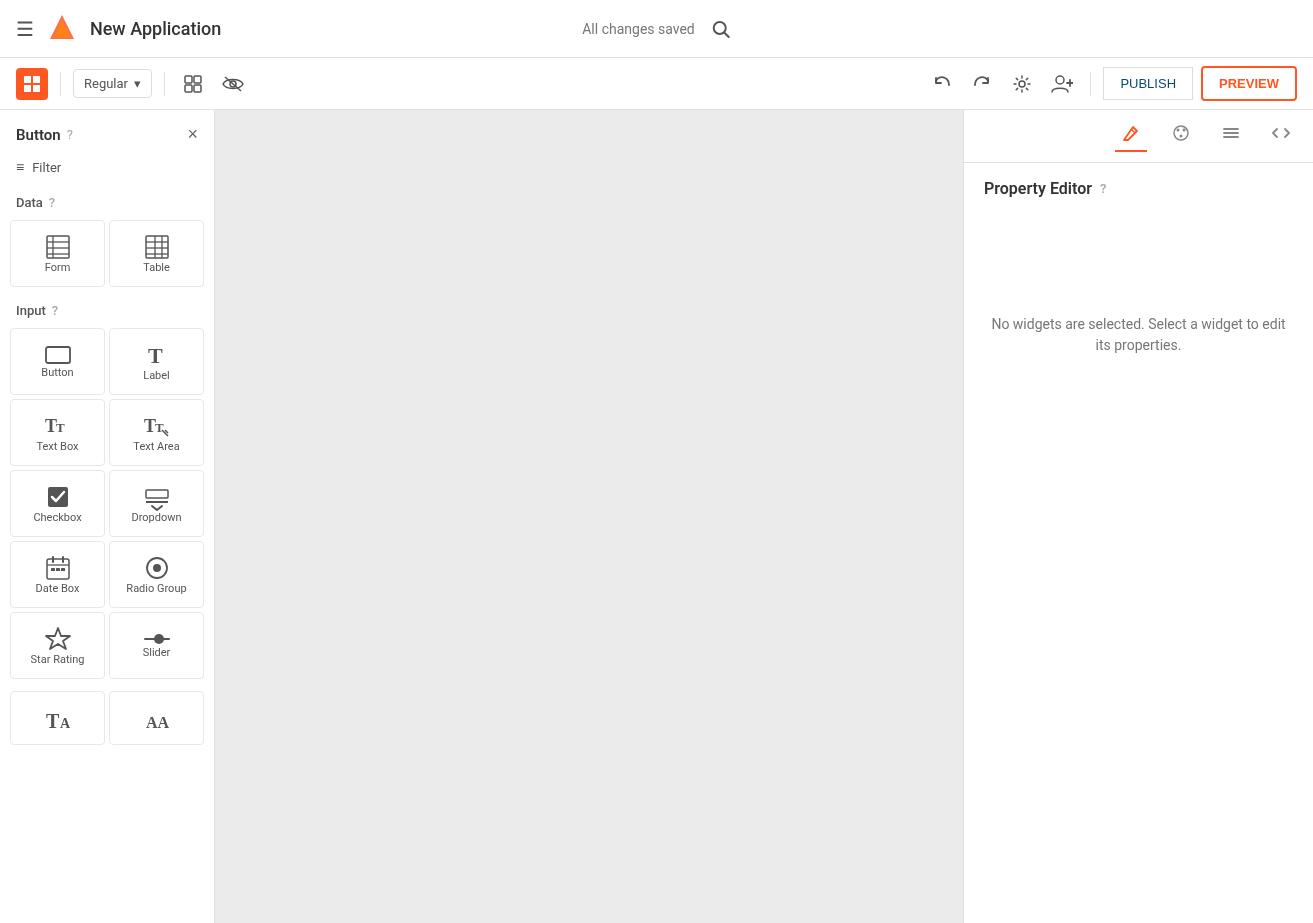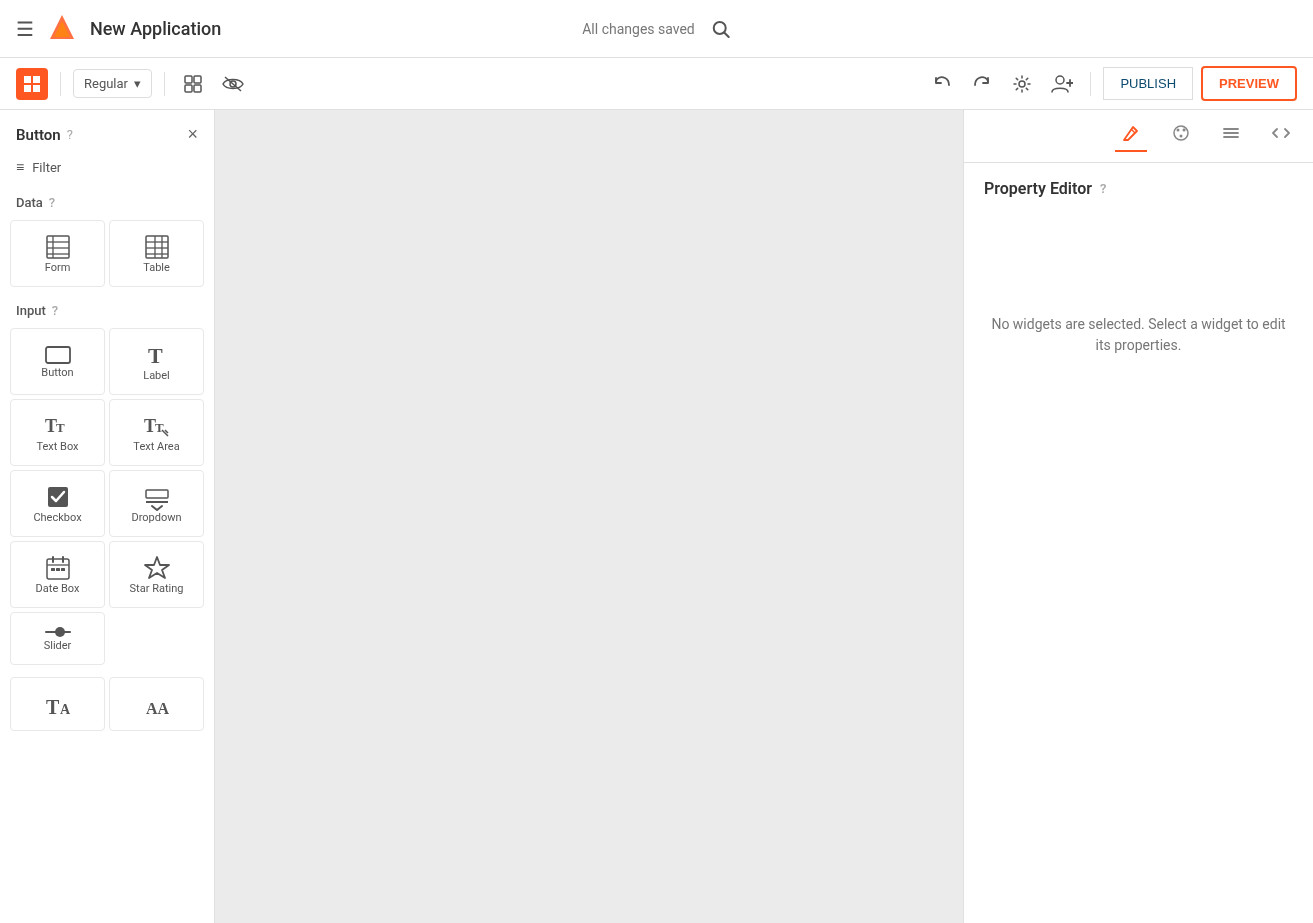--- a/index.html
+++ b/index.html
@@ -479,20 +479,29 @@
             <line x1="9" y1="3" x2="9" y2="8" stroke="#555" stroke-width="2" stroke-linecap="round"></line>
             <line x1="19" y1="3" x2="19" y2="8" stroke="#555" stroke-width="2" stroke-linecap="round"></line>
             <rect x="7" y="14" width="4" height="3" rx="0.5" fill="#555"></rect>
             <rect x="12" y="14" width="4" height="3" rx="0.5" fill="#555"></rect>
             <rect x="17" y="14" width="4" height="3" rx="0.5" fill="#555"></rect>
           </svg>
         </div>
         <span class="widget-label">Date Box</span>
       </div>
 
+      <div class="widget-item">
+        <div class="widget-icon">
+          <svg width="28" height="28" viewBox="0 0 28 28">
+            <circle cx="14" cy="14" r="10" fill="none" stroke="#555" stroke-width="1.8"></circle>
+            <circle cx="14" cy="14" r="4" fill="#555"></circle>
+          </svg>
+        </div>
+        <span class="widget-label">Radio Group</span>
+      </div>
 
       <div class="widget-item">
         <div class="widget-icon">
           <svg width="28" height="28" viewBox="0 0 28 28">
             <polygon points="14,3 17,11 26,11 19,16 22,24 14,19 6,24 9,16 2,11 11,11" fill="none" stroke="#555" stroke-width="1.8" stroke-linejoin="round"></polygon>
           </svg>
         </div>
         <span class="widget-label">Star Rating</span>
       </div>
 

